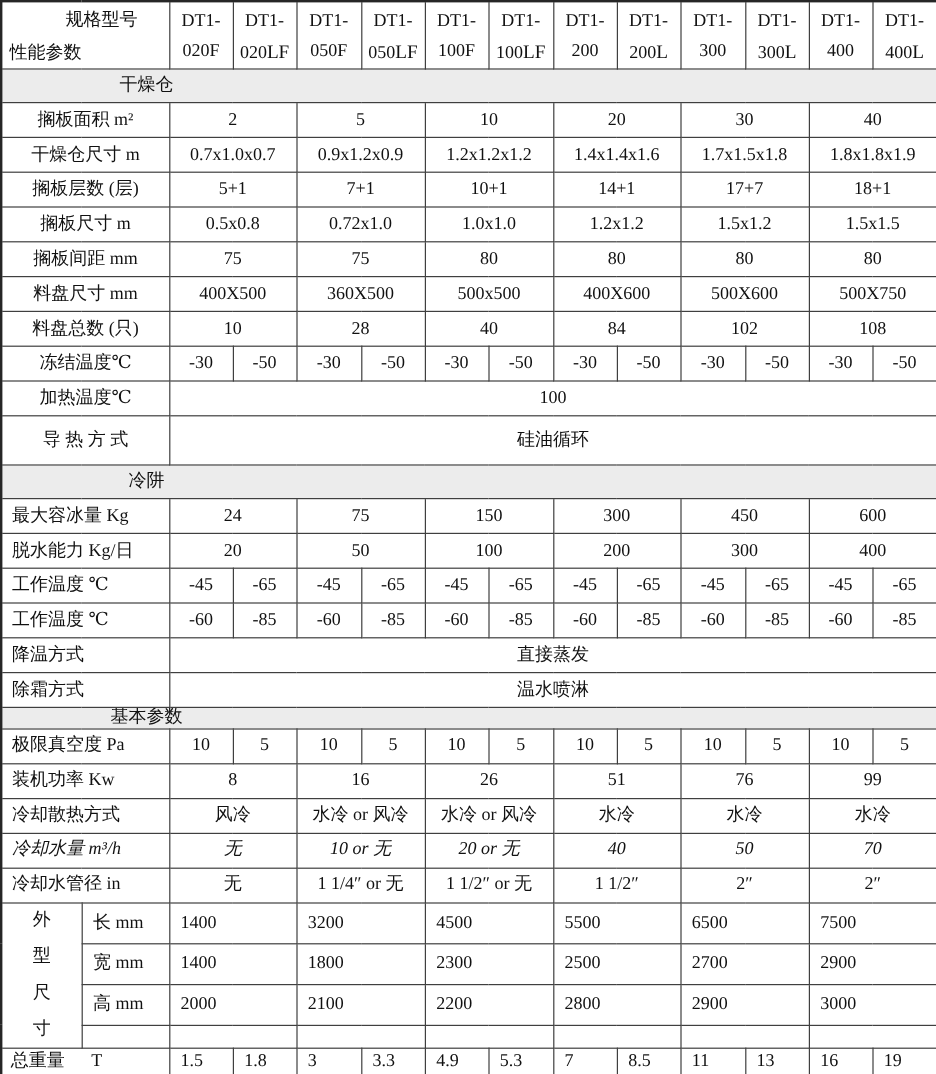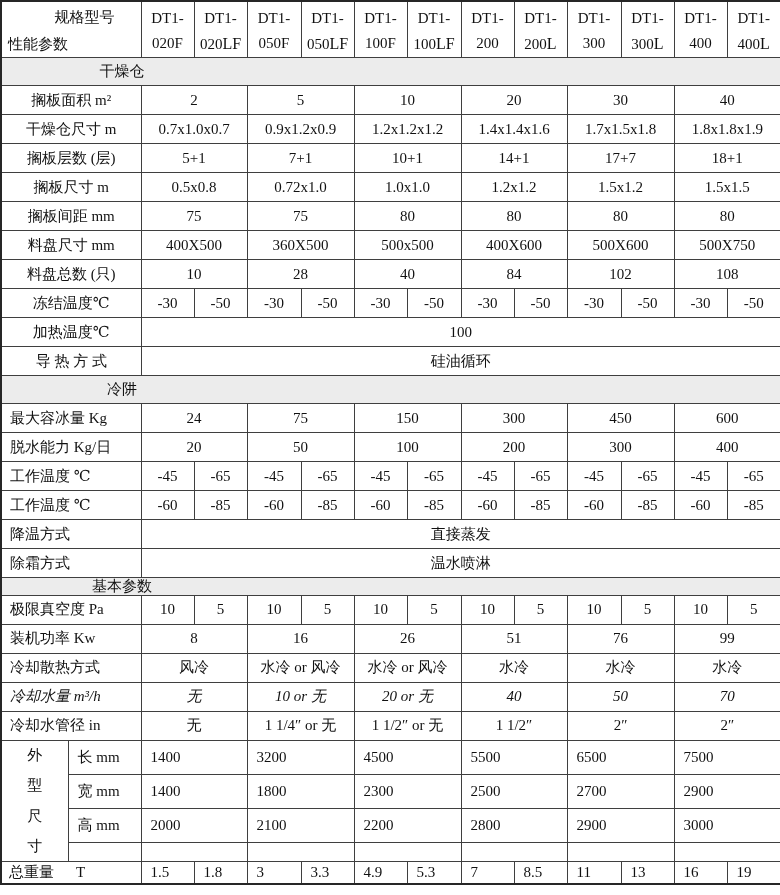--- a/index.html
+++ b/index.html
@@ -195,21 +195,21 @@
           <td class="val" colspan="1">-50</td>
           <td class="val" colspan="1">-30</td>
           <td class="val" colspan="1">-50</td>
           <td class="val" colspan="1">-30</td>
           <td class="val" colspan="1">-50</td>
         </tr>
         <tr style="height: 29px;">
           <td class="lab" colspan="2">加热温度℃</td>
           <td class="val" colspan="12">100</td>
         </tr>
-        <tr style="height: 29px;">
+        <tr style="height: 41px;">
           <td class="lab" colspan="2">导 热 方 式</td>
           <td class="val" colspan="12">硅油循环</td>
         </tr>
         <tr style="height: 28px;">
           <td class="sec" colspan="14"><span class="sec-label">冷阱</span></td>
         </tr>
         <tr style="height: 29px;">
           <td class="lab left" colspan="2">最大容冰量 Kg</td>
           <td class="val" colspan="2">24</td>
           <td class="val" colspan="2">75</td>

